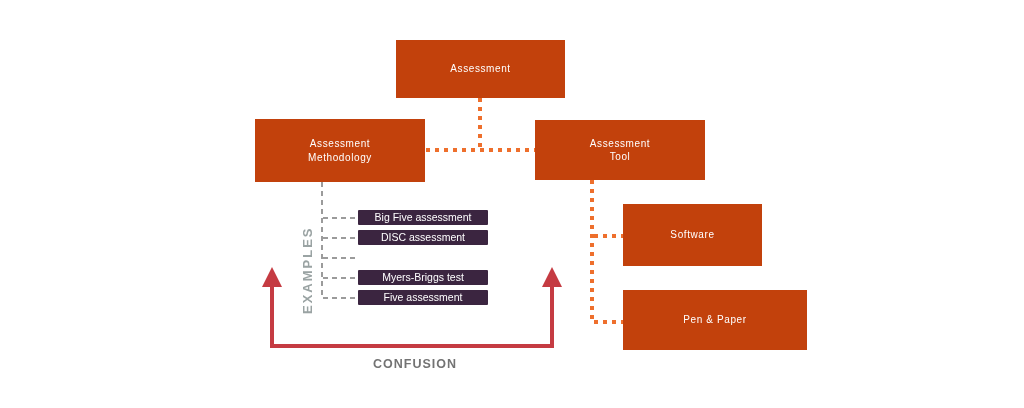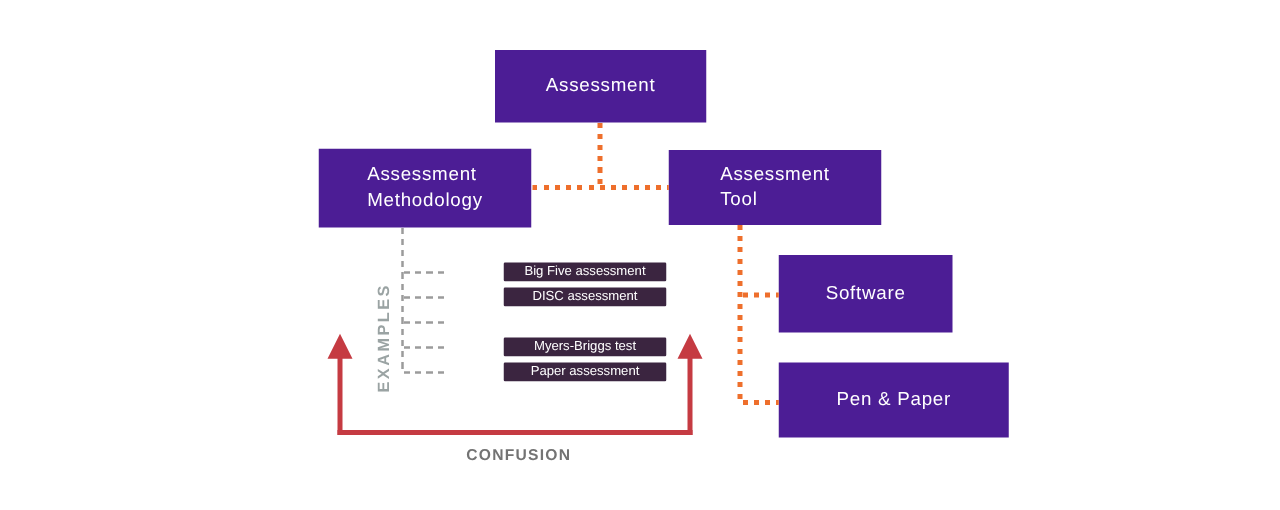--- a/index.html
+++ b/index.html
@@ -11,27 +11,27 @@
   .canvas {
     position: relative;
     width: 1024px;
     height: 408px;
     background: #ffffff;
     overflow: hidden;
   }
   
   .node {
     position: absolute;
-    background: #4c1d95;
+    background: #c2410c;
     color: #ffffff;
     display: flex;
     align-items: center;
     justify-content: center;
-    text-align: left;
-    font-size: 15px;
+    text-align: center;
+    font-size: 10px;
     line-height: 1.35;
     letter-spacing: 0.6px;
     white-space: pre-line;
   }
   .node-assessment  { left: 396px; top: 40px;  width: 169px; height: 58px; }
   .node-methodology { left: 255px; top: 119px; width: 170px; height: 63px; }
   .node-tool        { left: 535px; top: 120px; width: 170px; height: 60px; }
   .node-software    { left: 623px; top: 204px; width: 139px; height: 62px; }
   .node-penpaper    { left: 623px; top: 290px; width: 184px; height: 60px; }
 
@@ -75,21 +75,20 @@
     position: absolute;
     left: 358px;
     width: 130px;
     height: 15px;
     background: #3B2540;
     color: #ffffff;
     font-size: 10.5px;
     line-height: 15px;
     text-align: center;
     border-radius: 1px;
-    margin-left: 45px;
   }
   .ex-1 { top: 210px; }
   .ex-2 { top: 230px; }
   .ex-3 { top: 250px; }
   .ex-4 { top: 270px; }
   .ex-5 { top: 290px; }
 
   .examples-title {
     position: absolute;
     left: 294px;
@@ -167,21 +166,21 @@
   <div class="dash-h g-b1"></div>
   <div class="dash-h g-b2"></div>
   <div class="dash-h g-b3"></div>
   <div class="dash-h g-b4"></div>
   <div class="dash-h g-b5"></div>
 
   <div class="examples-title">EXAMPLES</div>
   <div class="example-box ex-1">Big Five assessment</div>
   <div class="example-box ex-2">DISC assessment</div>
   <div class="example-box ex-4">Myers-Briggs test</div>
-  <div class="example-box ex-5">Paper assessment</div>
+  <div class="example-box ex-5">Five assessment</div>
 
   <div class="arrow-head ah-left"></div>
   <div class="arrow-head ah-right"></div>
   <div class="red-line-v rl-left"></div>
   <div class="red-line-v rl-right"></div>
   <div class="red-line-h rl-bottom"></div>
   <div class="confusion-label">CONFUSION</div>
 
 </div>
 

